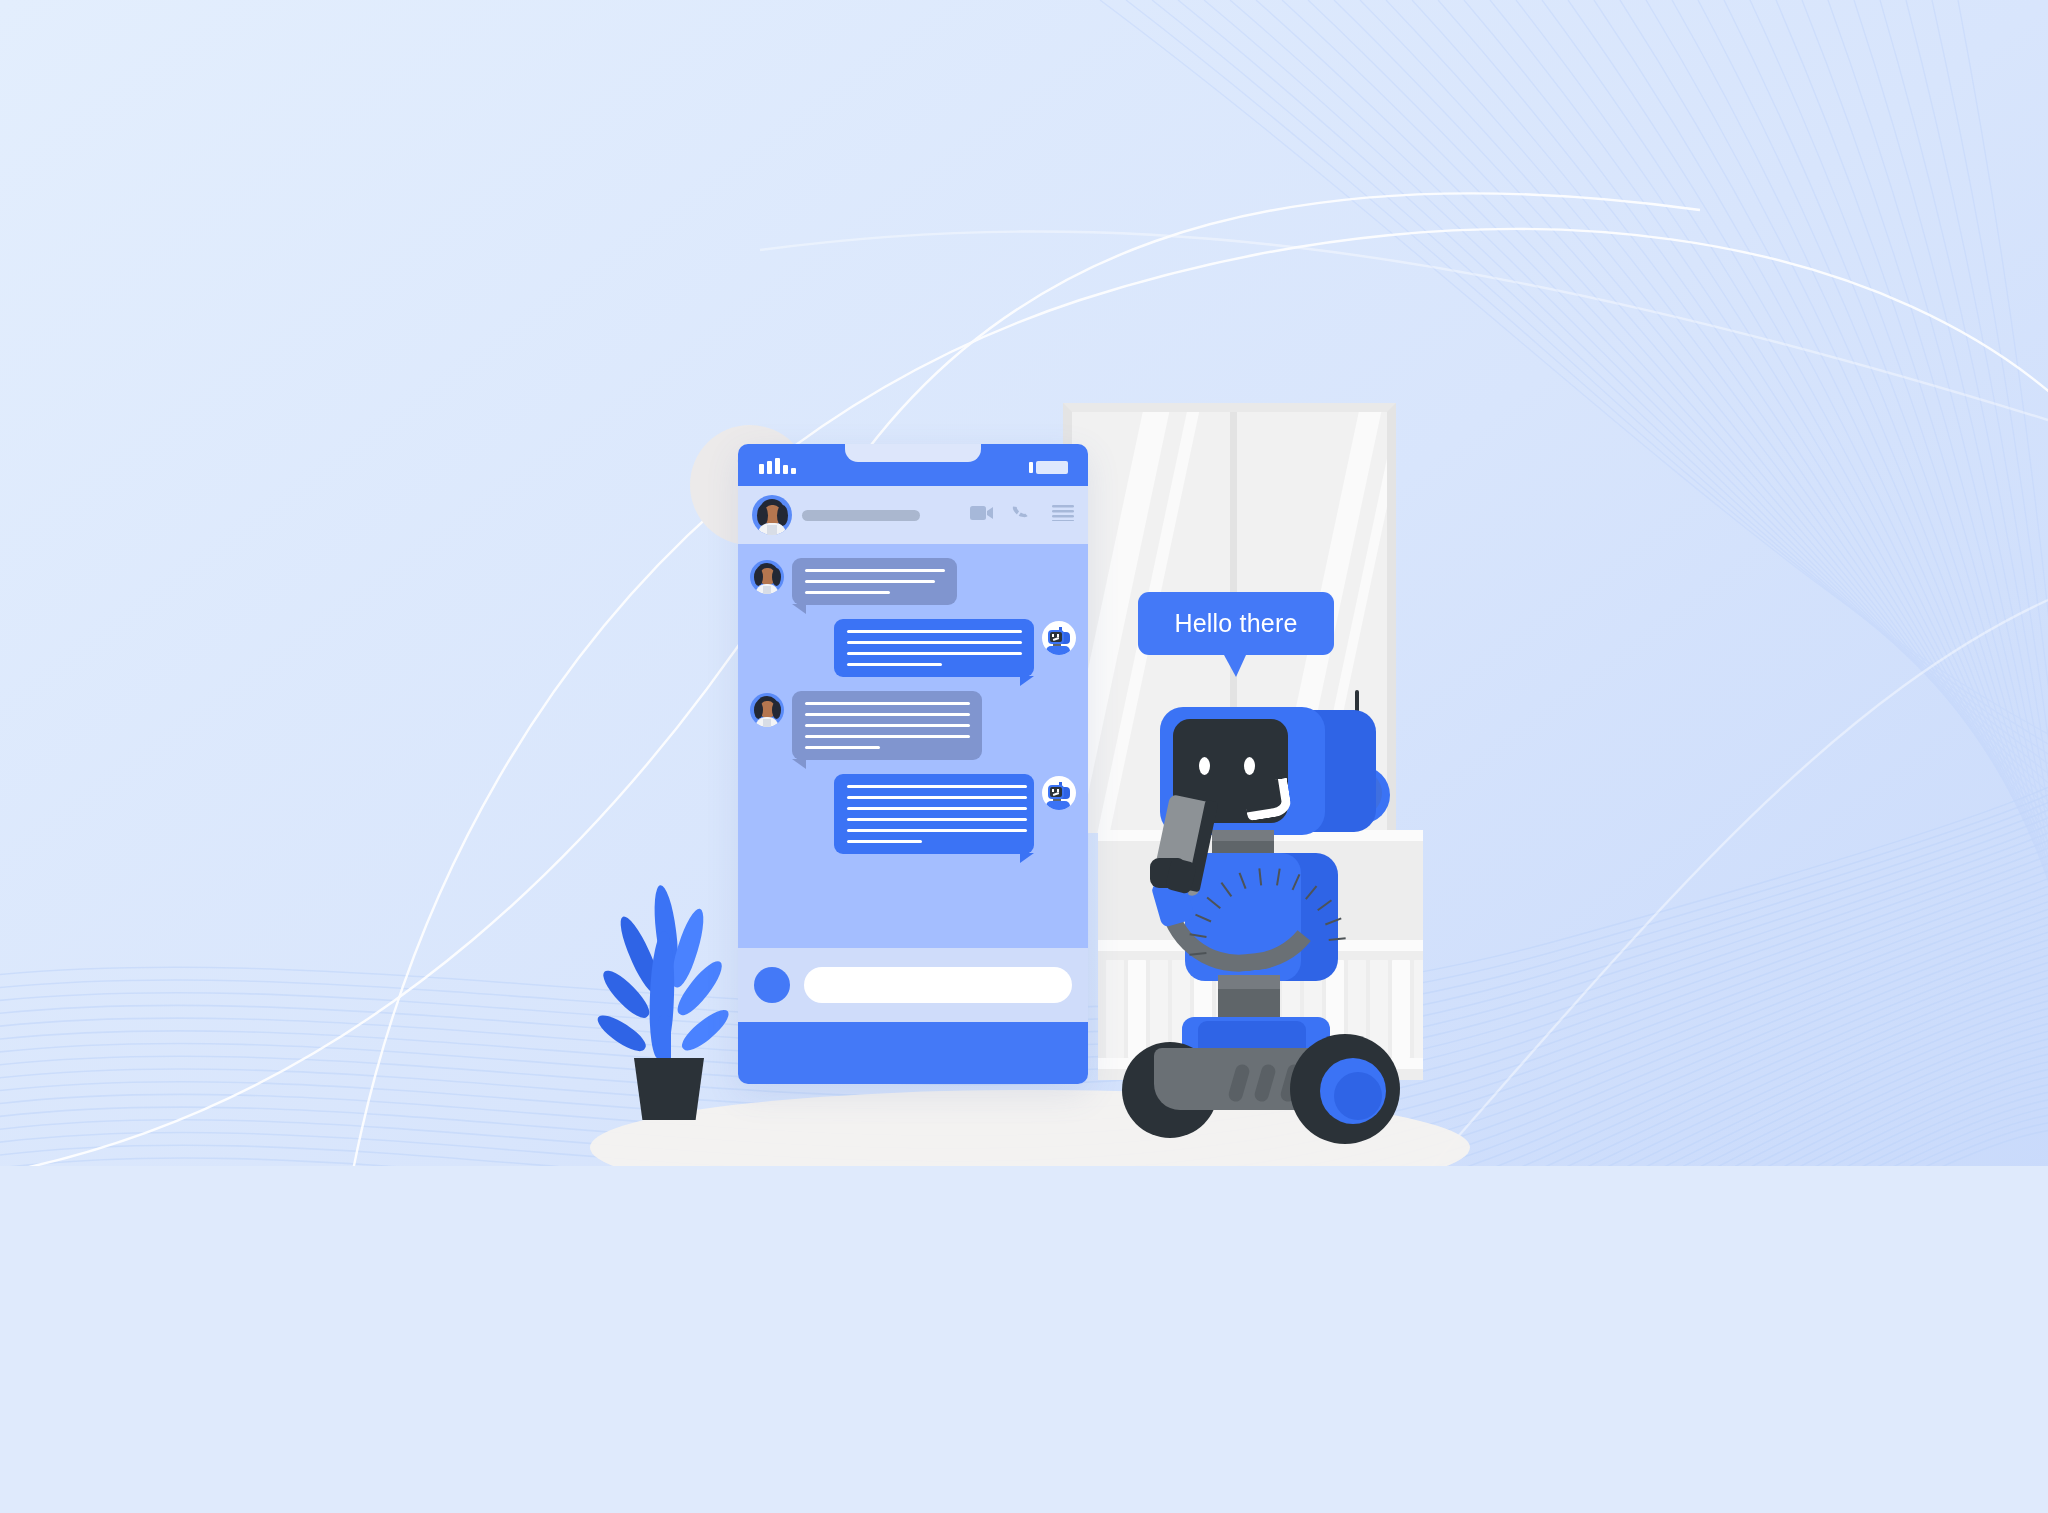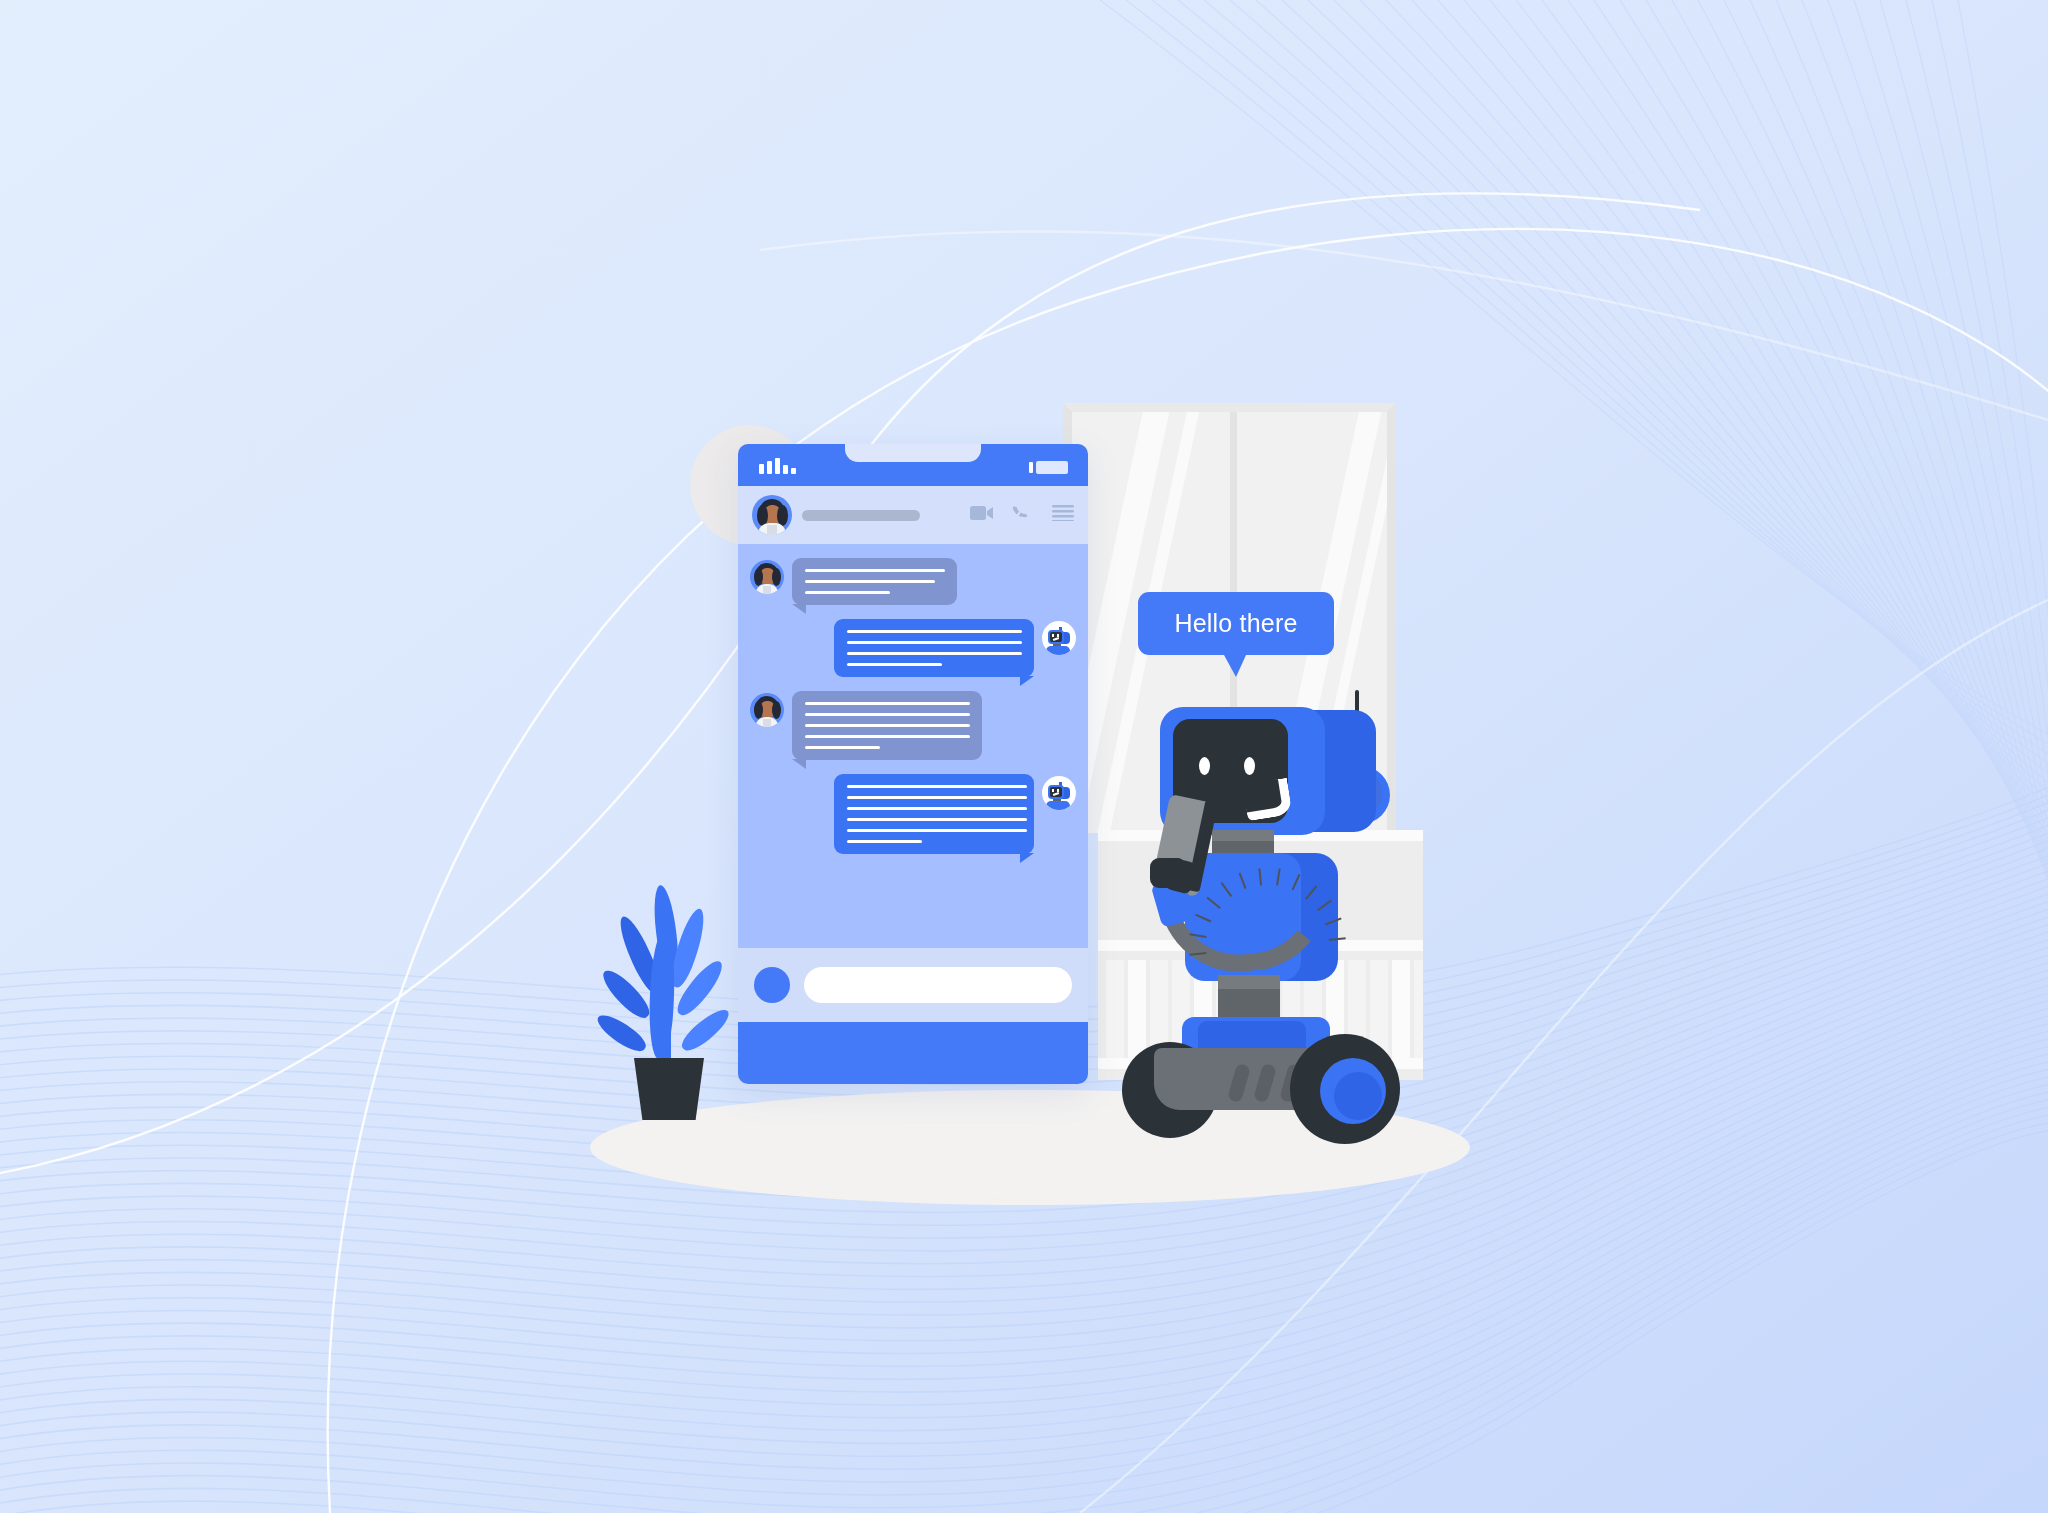--- a/index.html
+++ b/index.html
@@ -7,21 +7,21 @@
     margin: 0;
     padding: 0;
     background: #dfeafc;
   }
   body {
     font-family: "Liberation Sans", sans-serif;
   }
   #stage {
     position: relative;
     width: 2048px;
-    height: 1513px;
+    height: 1166px;
     overflow: hidden;
     background: linear-gradient(120deg, #e2edfd 0%, #ddeafd 35%, #d2e0fc 65%, #c6d8fb 100%);
   }
   .bg-layer {
     position: absolute;
     inset: 0;
     pointer-events: none;
   }
   
   #scene {

